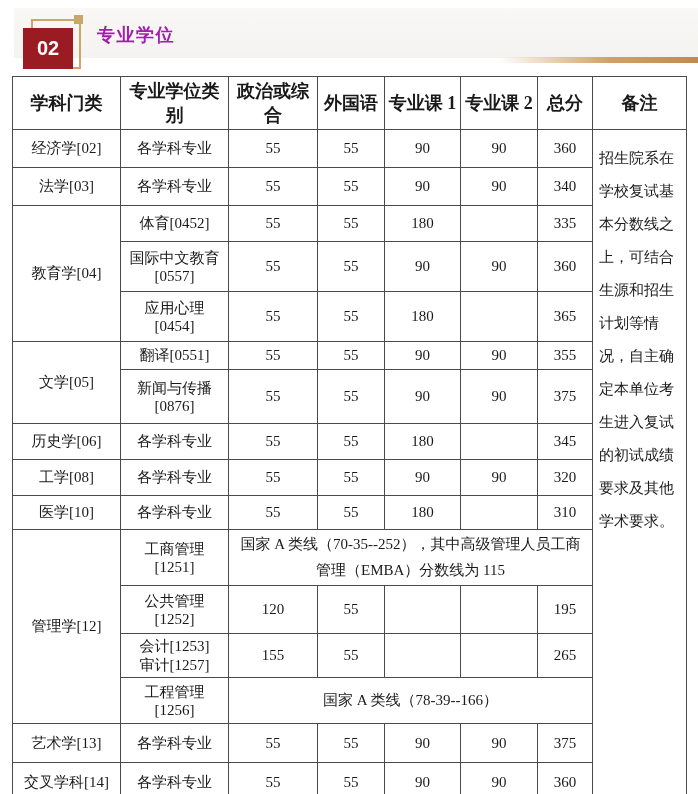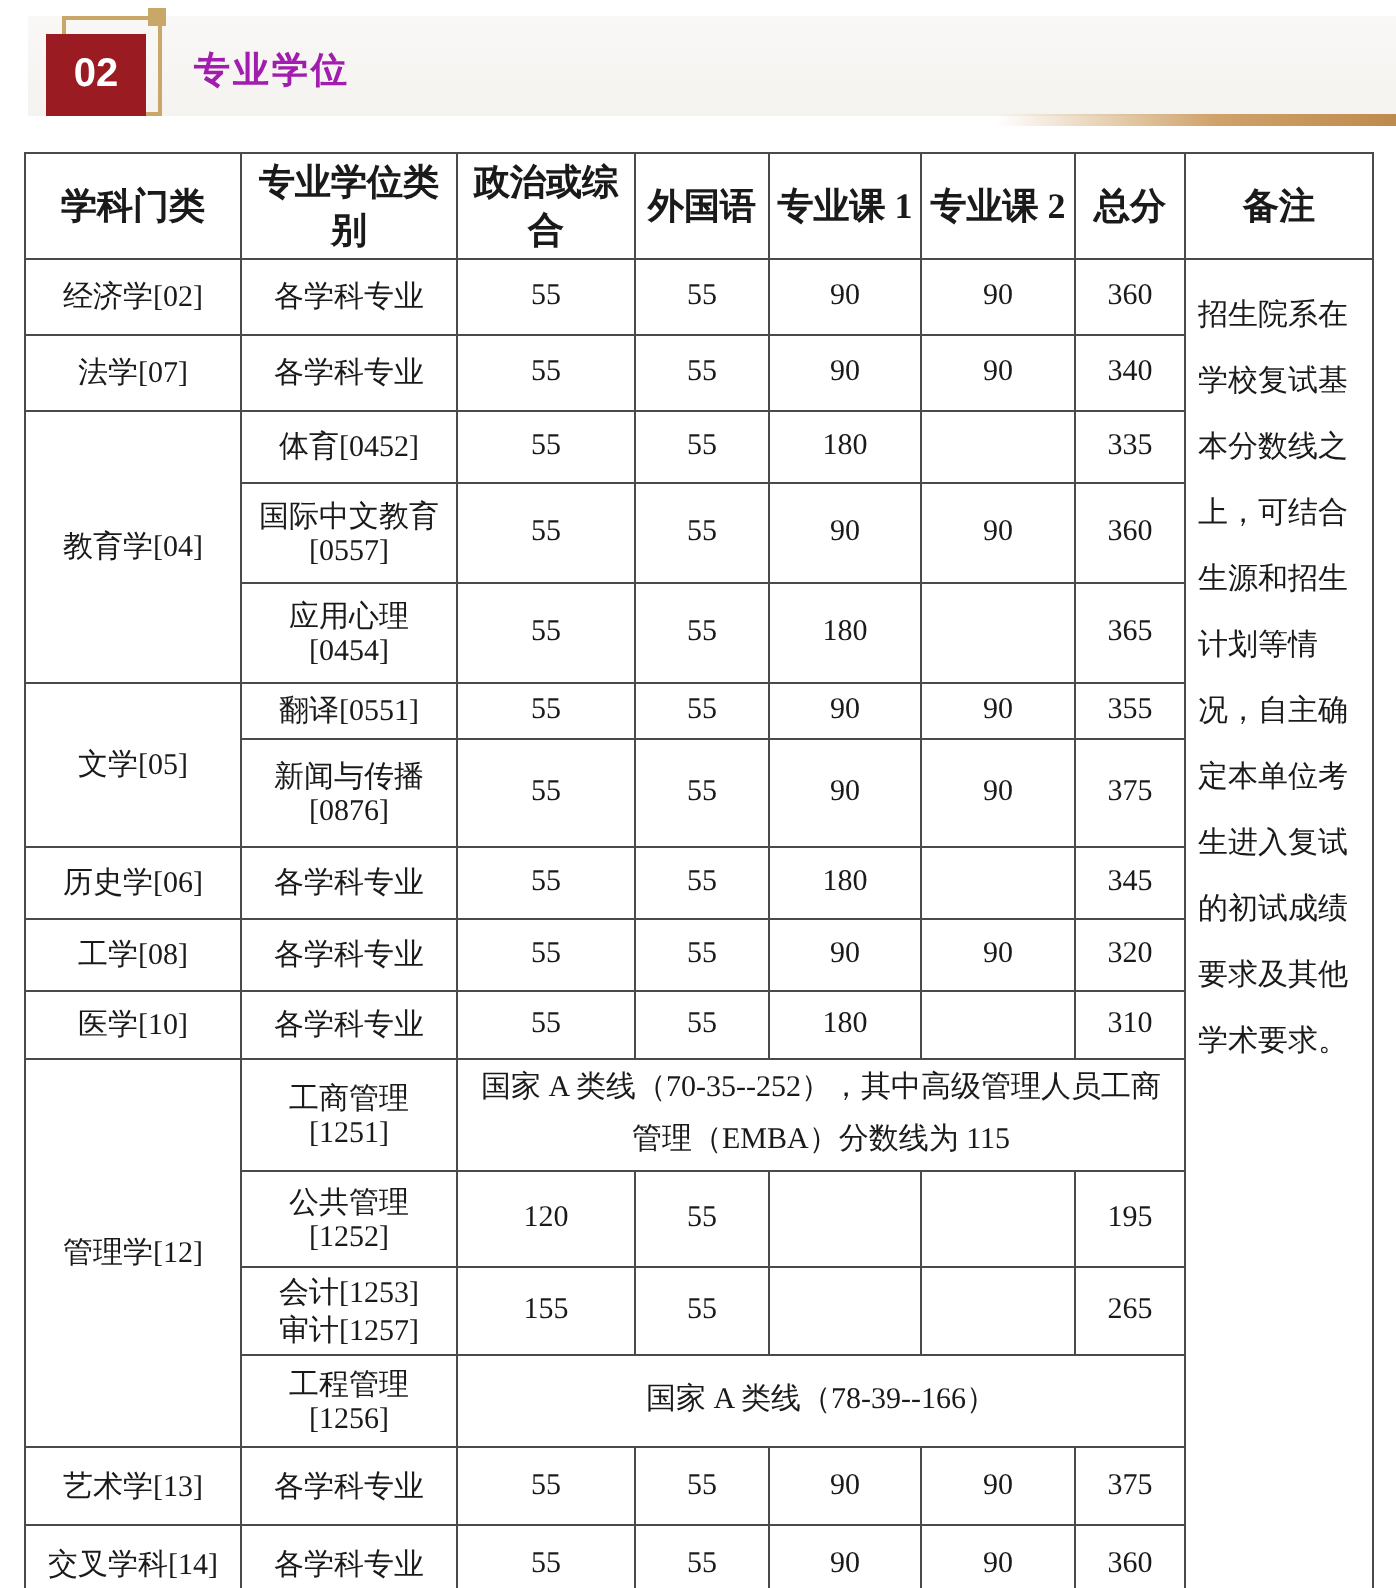--- a/index.html
+++ b/index.html
@@ -2,21 +2,21 @@
 <html><head>
 <meta charset="utf-8">
 <style>
   html,body{margin:0;padding:0;background:#ffffff;}
   .page{position:relative;width:698px;height:794px;background:#ffffff;overflow:hidden;
         font-family:"Liberation Serif","DejaVu Serif",serif;color:#1a1a1a;}
 
   
   .header-band{position:absolute;left:14px;top:8px;right:0;height:50px;
                background:linear-gradient(180deg,#f9f8f6 0%,#f5f3f0 100%);}
-  .badge-wrap{position:absolute;left:23px;top:4px;width:62px;height:58px;}
+  .badge-wrap{position:absolute;left:23px;top:15px;width:62px;height:58px;}
   .badge-frame{position:absolute;left:8px;top:4px;width:46px;height:46px;
                border:2px solid #c9a768;background:transparent;}
   .badge-sq{position:absolute;left:51px;top:0;width:9px;height:9px;background:#c9a768;}
   .badge-red{position:absolute;left:0;top:13px;width:50px;height:41px;background:#9a1b22;
              color:#ffffff;font:bold 20px "Liberation Sans","DejaVu Sans",sans-serif;
              display:flex;align-items:center;justify-content:center;}
   .header-title{position:absolute;left:97px;top:23px;
                 font:bold 18px "Liberation Sans","DejaVu Sans",sans-serif;
                 color:#a21caf;letter-spacing:1.5px;}
   .gold-line{position:absolute;right:0;top:57px;width:200px;height:6px;
@@ -87,21 +87,21 @@
 计划等情
 况，自主确
 定本单位考
 生进入复试
 的初试成绩
 要求及其他
 学术要求。</td>
     </tr>
 
     <tr style="height:38px">
-      <td>法学[07]</td>
+      <td>法学[03]</td>
       <td>各学科专业</td>
       <td>55</td>
       <td>55</td>
       <td>90</td>
       <td>90</td>
       <td>340</td>
     </tr>
 
     <tr style="height:36px">
       <td rowspan="3">教育学[04]</td>

